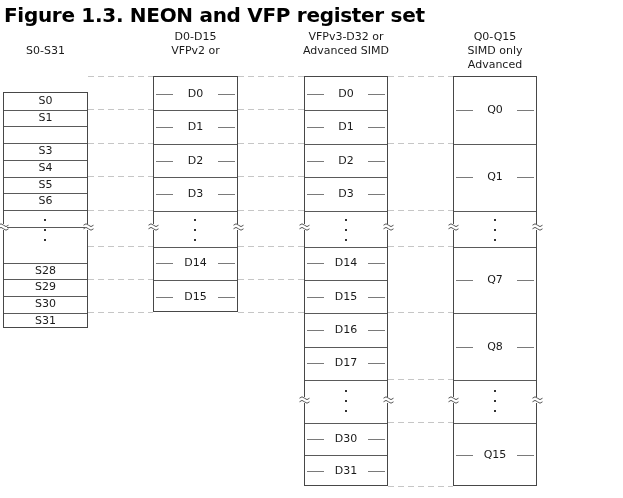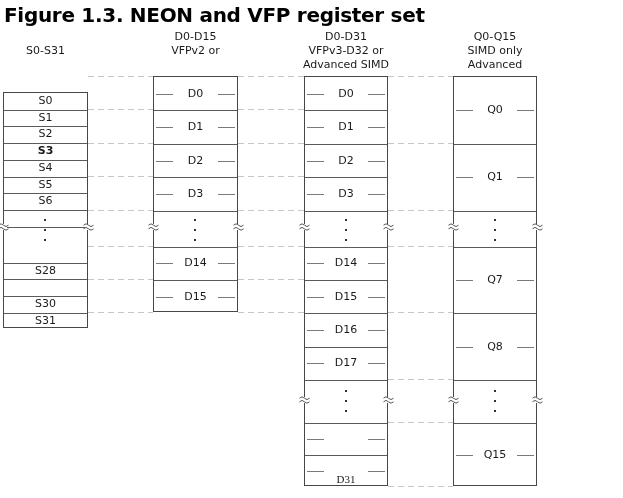--- a/index.html
+++ b/index.html
@@ -36,21 +36,20 @@
   <div class="title">Figure 1.3. NEON and VFP register set</div>
 
   <div class="hdr" style="left:0;top:44px;width:91px;">
     <div>S0-S31</div>
   </div>
   <div class="hdr" style="left:145px;top:30px;width:101px;">
     <div>D0-D15</div>
     <div>VFPv2 or</div>
   </div>
   <div class="hdr" style="left:286px;top:30px;width:120px;">
-    <div>D0-D31</div>
     <div>VFPv3-D32 or</div>
     <div>Advanced SIMD</div>
   </div>
   <div class="hdr" style="left:445px;top:30px;width:100px;">
     <div>Q0-Q15</div>
     <div>SIMD only</div>
     <div>Advanced</div>
   </div>
 
   <div class="dash" style="left:88px;width:65px;top:76px;"></div>
@@ -88,26 +87,26 @@
     <div class="hl" style="top:84px;"></div>
     <div class="hl" style="top:100px;"></div>
     <div class="hl" style="top:117px;"></div>
     <div class="hl" style="top:134px;"></div>
     <div class="hl" style="top:170px;"></div>
     <div class="hl" style="top:186px;"></div>
     <div class="hl" style="top:203px;"></div>
     <div class="hl" style="top:220px;"></div>
     <div class="lbl" style="top:0;">S0</div>
     <div class="lbl" style="top:17px;">S1</div>
-    <div class="lbl" style="top:33px;">S2</div>
-    <div class="lbl" style="top:50px;font-weight:bold;">S3</div>
+    <div class="lbl" style="top:50px;">S3</div>
     <div class="lbl" style="top:67px;">S4</div>
     <div class="lbl" style="top:84px;">S5</div>
     <div class="lbl" style="top:100px;">S6</div>
     <div class="lbl" style="top:170px;">S28</div>
+    <div class="lbl" style="top:186px;">S29</div>
     <div class="lbl" style="top:203px;">S30</div>
     <div class="lbl" style="top:220px;">S31</div>
   </div>
 
   <div class="box" style="left:153px;top:76px;width:85px;height:236px;">
     <div class="hl" style="top:33px;"></div>
     <div class="hl" style="top:67px;"></div>
     <div class="hl" style="top:100px;"></div>
     <div class="hl" style="top:134px;"></div>
     <div class="hl" style="top:170px;"></div>
@@ -165,21 +164,22 @@
     <div class="seg segl" style="top:394px;"></div>
       <div class="seg segr" style="top:394px;"></div>
     <div class="lbl" style="top:9px;">D0</div>
     <div class="lbl" style="top:42px;">D1</div>
     <div class="lbl" style="top:76px;">D2</div>
     <div class="lbl" style="top:109px;">D3</div>
     <div class="lbl" style="top:178px;">D14</div>
     <div class="lbl" style="top:212px;">D15</div>
     <div class="lbl" style="top:245px;">D16</div>
     <div class="lbl" style="top:278px;">D17</div>
-    <div class="lbl" style="top:394px;font-family:Liberation Serif, serif;">D31</div>
+    <div class="lbl" style="top:354px;">D30</div>
+    <div class="lbl" style="top:386px;">D31</div>
   </div>
 
   <div class="box" style="left:453px;top:76px;width:84px;height:410px;">
     <div class="hl" style="top:67px;"></div>
     <div class="hl" style="top:134px;"></div>
     <div class="hl" style="top:170px;"></div>
     <div class="hl" style="top:236px;"></div>
     <div class="hl" style="top:303px;"></div>
     <div class="hl" style="top:346px;"></div>
     <div class="seg segl" style="top:33px;"></div>

